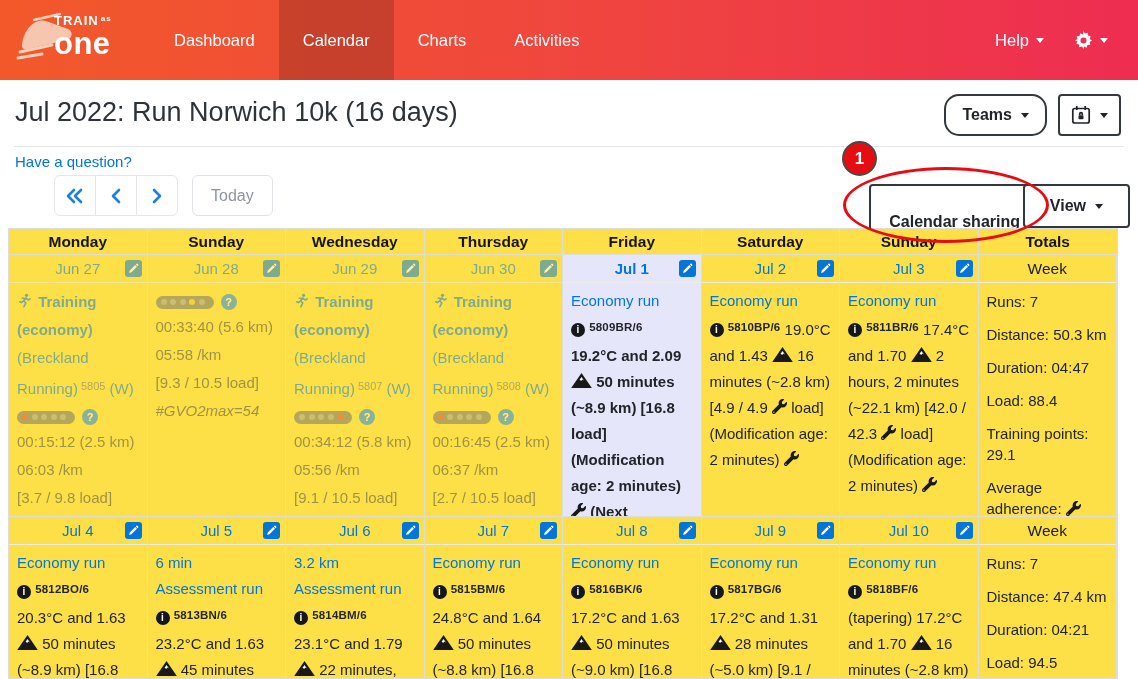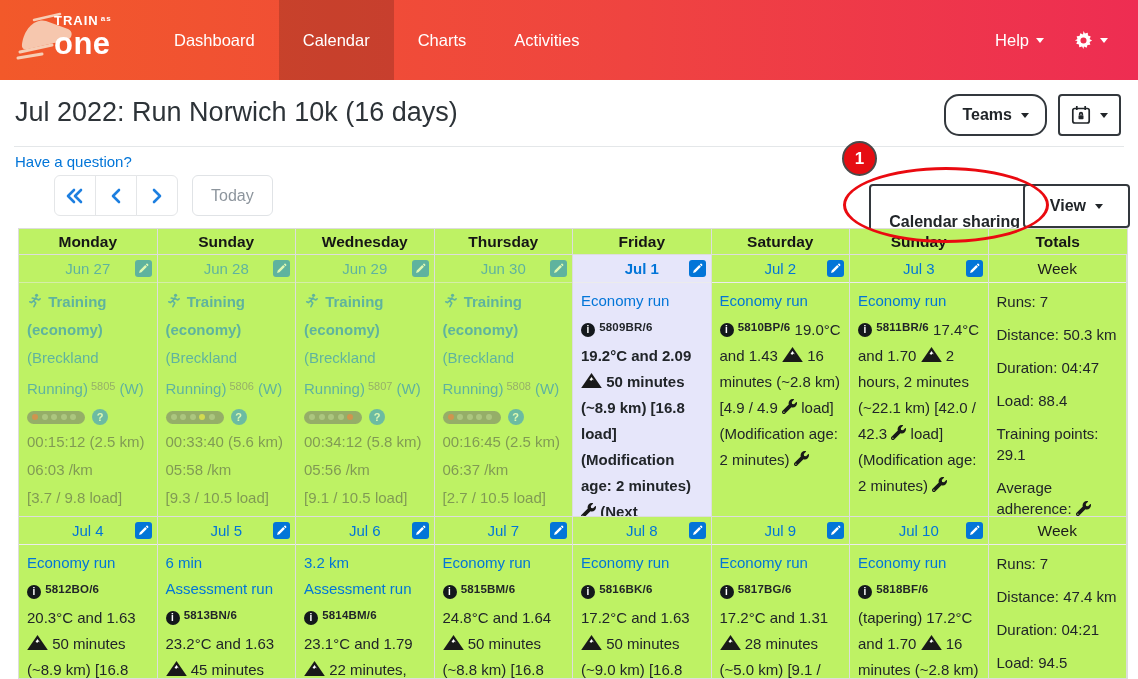--- a/index.html
+++ b/index.html
@@ -47,23 +47,23 @@
   .view-btn{position:absolute;right:8px;top:184px;height:40px;padding:0 25px;}
 
   
   .ann-badge{position:absolute;left:842px;top:141px;width:31px;height:31px;border-radius:50%;
     background:#e60d12;border:2px solid #4a4a4a;color:#fff;font-weight:700;font-size:17px;
     display:flex;align-items:center;justify-content:center;z-index:9;pointer-events:none;}
   .ann-ellipse{position:absolute;left:843px;top:167px;width:200px;height:70px;border:3px solid #ea0a10;
     border-radius:50%;z-index:8;pointer-events:none;}
 
   
-  .grid{position:absolute;left:18px;top:228px;width:1110px;height:451px;overflow:hidden;
+  .grid{position:absolute;left:8px;top:228px;width:1110px;height:451px;overflow:hidden;
     border:1px solid #ddd;box-sizing:border-box;display:grid;
-    grid-template-columns:repeat(8,1fr);grid-template-rows:26px 262px 300px;background:#bef264;}
+    grid-template-columns:repeat(8,1fr);grid-template-rows:26px 262px 300px;background:#fde047;}
   .hcell{border-right:1px solid #ddd;border-bottom:1px solid #ddd;display:flex;align-items:center;
     justify-content:center;font-weight:700;font-size:15.5px;color:#151515;}
   .hcell:nth-child(8){border-right:none;}
   .cell{border-right:1px solid #ddd;border-bottom:1px solid #ddd;overflow:hidden;position:relative;box-sizing:border-box;}
   .cell:nth-child(8n+9){}
   .cell.today{background:#e6e6fa;}
   .datebar{position:relative;height:27px;line-height:27px;text-align:center;border-bottom:1px solid #ececec;}
   .date{color:#0275d8;font-size:15px;text-decoration:none;cursor:pointer;}
   .today .date{font-weight:700;}
   .edit{position:absolute;right:5px;top:5px;width:17px;height:17px;border-radius:3px;background:#0275d8;
@@ -236,29 +236,20 @@
           <div class="stat hashtag">#GVO2max=54</div>
         </div>
       </div>
       <div class="cell day past">
         <div class="datebar"><a class="date">Jun 28</a><span class="edit">
             <svg class="icon-pencil" width="11" height="11" viewBox="0 0 16 16">
               <path d="M2.5 11l-.9 3.4L5 13.5 13 5.5 10.5 3 2.5 11zM11.4 2.1l2.5 2.5 1-1c.4-.4.4-1 0-1.4L13.8 1.1c-.4-.4-1-.4-1.4 0l-1 1z" fill="#ffffff"></path>
             </svg>
           </span></div>
         <div class="content">
-          <div class="pastflow"><svg class="runner" width="15" height="16" viewBox="0 0 16 17">
-              <g stroke="currentColor" stroke-width="1.7" fill="none" stroke-linecap="round" stroke-linejoin="round">
-                <circle cx="10.2" cy="2.4" r="1.7" fill="currentColor" stroke="none"></circle>
-                <path d="M9.6 5.2 L7.1 8.3 L9.4 10.6 L7.4 14.6"></path>
-                <path d="M7.1 8.3 L4.6 10.2 L2.9 9.4"></path>
-                <path d="M9.3 5.8 L12.6 7.4 L14 6.2"></path>
-                <path d="M8.9 6.2 L5.6 5.4"></path>
-              </g>
-            </svg><a class="ptitle"> Training (economy) </a><a class="pclub">(Breckland Running)</a><span class="psup"> 5806</span><a class="pclub"> (W)</a></div>
           <div class="pill-line">
             <span class="pill">
               <span class="dot gray"></span>
               <span class="dot gray"></span>
               <span class="dot gray"></span>
               <span class="dot yellow"></span>
               <span class="dot gray"></span>
             </span>
             <span class="qicon">?</span>
           </div>

